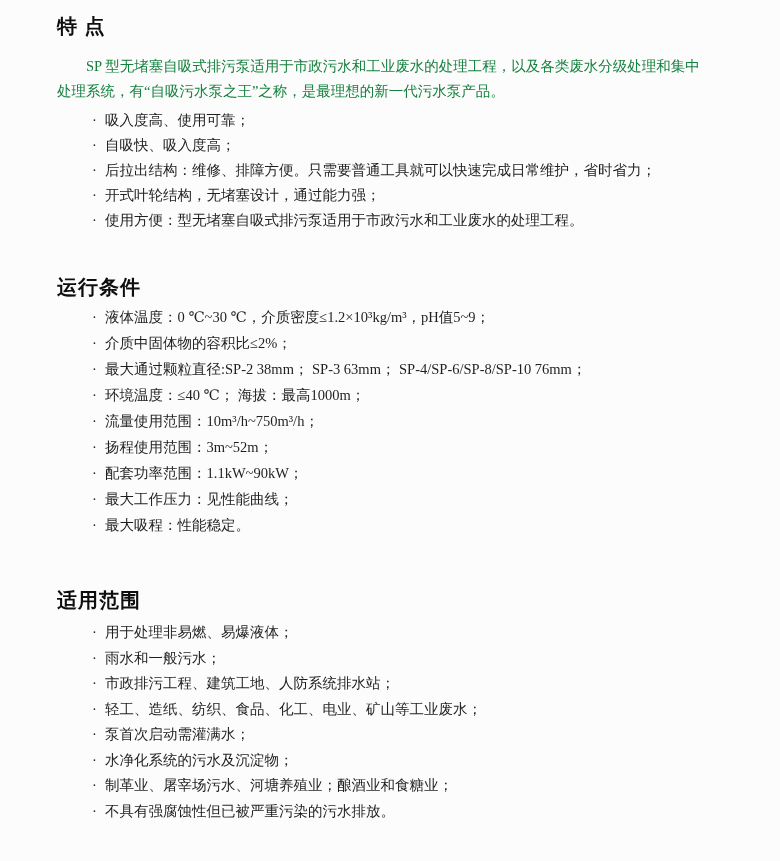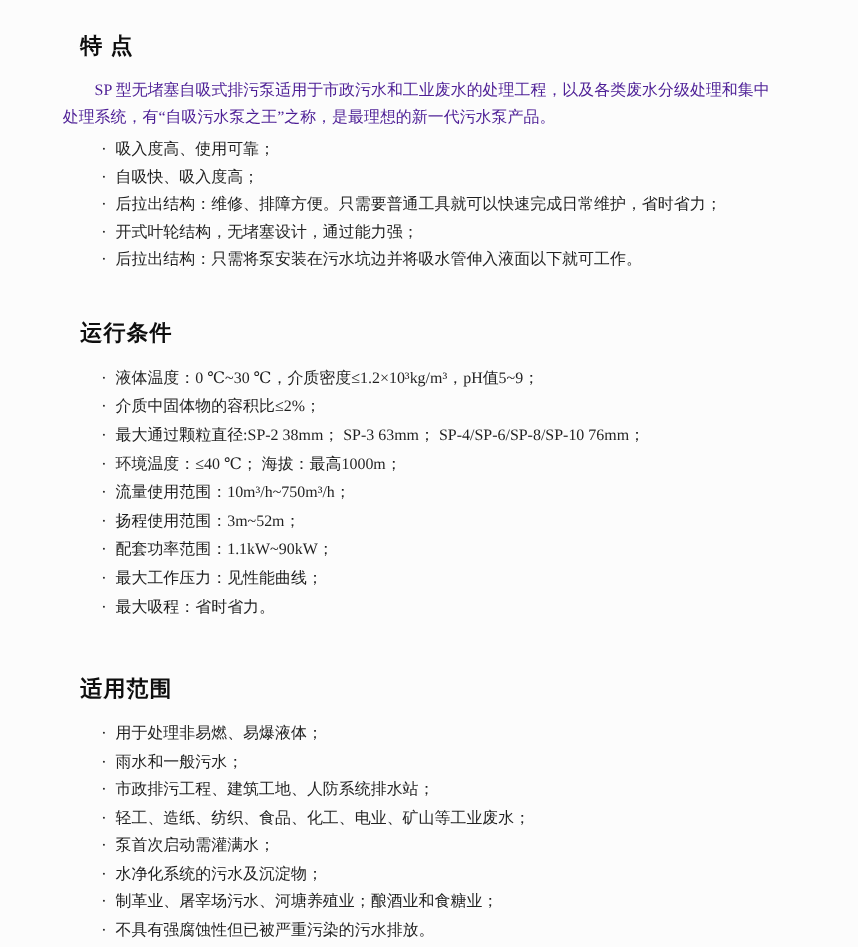--- a/index.html
+++ b/index.html
@@ -16,30 +16,30 @@
     padding: 14px 68px 0 57px;
     color: #1f1f1f;
     overflow: hidden;
   }
   .sec-title {
     font-family: "Liberation Sans", "DejaVu Sans", sans-serif;
     font-size: 20px;
     line-height: 24px;
     font-weight: 700;
     color: #0e0e0e;
-    margin: 16px;
+    margin: 0;
     letter-spacing: 1px;
   }
   .intro {
-    margin: 6px 0 0 0;
+    margin: 16px 0 0 0;
     font-size: 14.5px;
     line-height: 25px;
     text-indent: 2em;
     max-width: 652px;
-    color: #4c1d95;
+    color: #15803d;
   }
   ul.list {
     list-style: none;
     margin: 4px 0 0 0;
     padding: 0 0 0 35px;
     font-size: 14.5px;
     color: #1f1f1f;
   }
   ul.list li { display: flex; }
   ul.list .blt {
@@ -77,21 +77,21 @@
       <li>
           <span class="blt">·</span>
           <span class="txt">后拉出结构：维修、排障方便。只需要普通工具就可以快速完成日常维护，省时省力；</span>
         </li>
       <li>
           <span class="blt">·</span>
           <span class="txt">开式叶轮结构，无堵塞设计，通过能力强；</span>
         </li>
       <li>
           <span class="blt">·</span>
-          <span class="txt">后拉出结构：只需将泵安装在污水坑边并将吸水管伸入液面以下就可工作。</span>
+          <span class="txt">使用方便：型无堵塞自吸式排污泵适用于市政污水和工业废水的处理工程。</span>
         </li>
     </ul>
   </section>
 
   <section class="sec-run">
     <h2 class="sec-title">运行条件</h2>
     <ul class="list run">
       <li>
           <span class="blt">·</span>
           <span class="txt">液体温度：0 ℃~30 ℃，介质密度≤1.2×10³kg/m³，pH值5~9；</span>
@@ -119,21 +119,21 @@
       <li>
           <span class="blt">·</span>
           <span class="txt">配套功率范围：1.1kW~90kW；</span>
         </li>
       <li>
           <span class="blt">·</span>
           <span class="txt">最大工作压力：见性能曲线；</span>
         </li>
       <li>
           <span class="blt">·</span>
-          <span class="txt">最大吸程：省时省力。</span>
+          <span class="txt">最大吸程：性能稳定。</span>
         </li>
     </ul>
   </section>
 
   <section class="sec-scope">
     <h2 class="sec-title">适用范围</h2>
     <ul class="list scope">
       <li>
           <span class="blt">·</span>
           <span class="txt">用于处理非易燃、易爆液体；</span>

